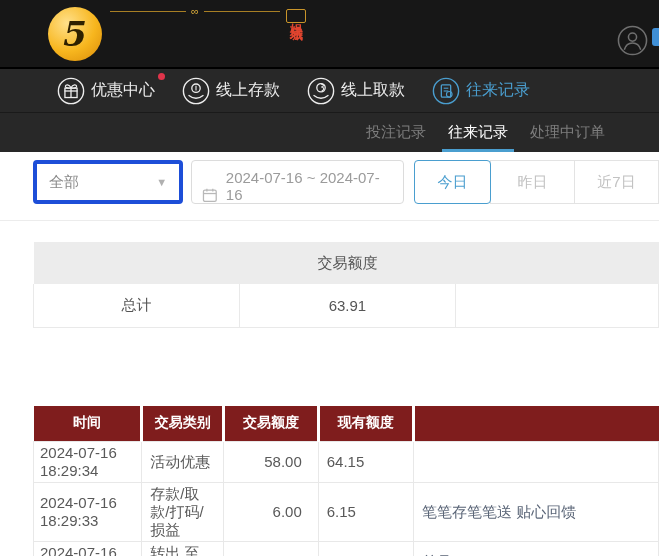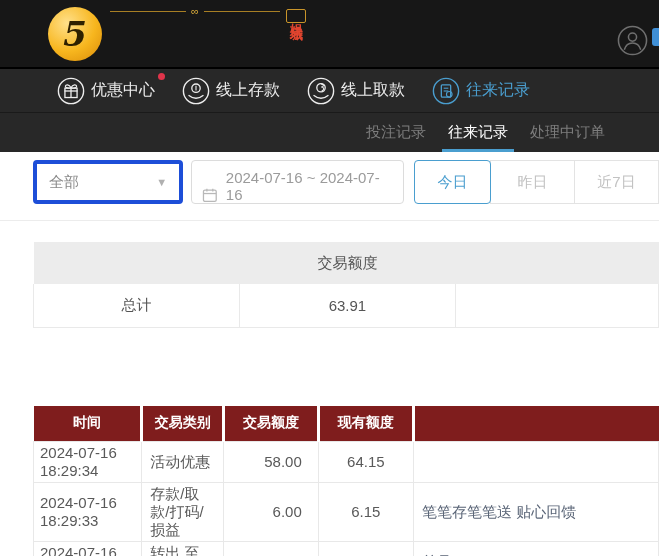--- a/index.html
+++ b/index.html
@@ -76,21 +76,21 @@
 
   
   .data-table { margin:78px 0 0 33px; border-collapse:collapse; table-layout:fixed; }
   .data-table th { background:#7f1d1d; color:#fff; font-size:14px; font-weight:bold;
     height:36px; text-align:center; border-left:3px solid #fff; }
   .data-table th:first-child { border-left:none; }
   .data-table td { height:38px; font-size:15px; color:#595959; border:1px solid #e8e8e8;
     padding:2px 8px; line-height:1.2; background:#fff; }
   td.cell-time { padding-left:6px; }
   td.cell-amount { text-align:right; padding-right:16px; }
-  td.cell-balance { text-align:center; padding-right:8px;margin-top:12px; }
+  td.cell-balance { text-align:left; padding-right:8px;margin-top:12px; }
   td.cell-remark { color:#5a6577; white-space:nowrap; }
 </style>
 </head>
 <body>
 
 <div class="top-header">
   <div class="logo-wrap">
     <div class="logo-circle">5</div>
     <div class="logo-text-block">
       <div class="flourish">

